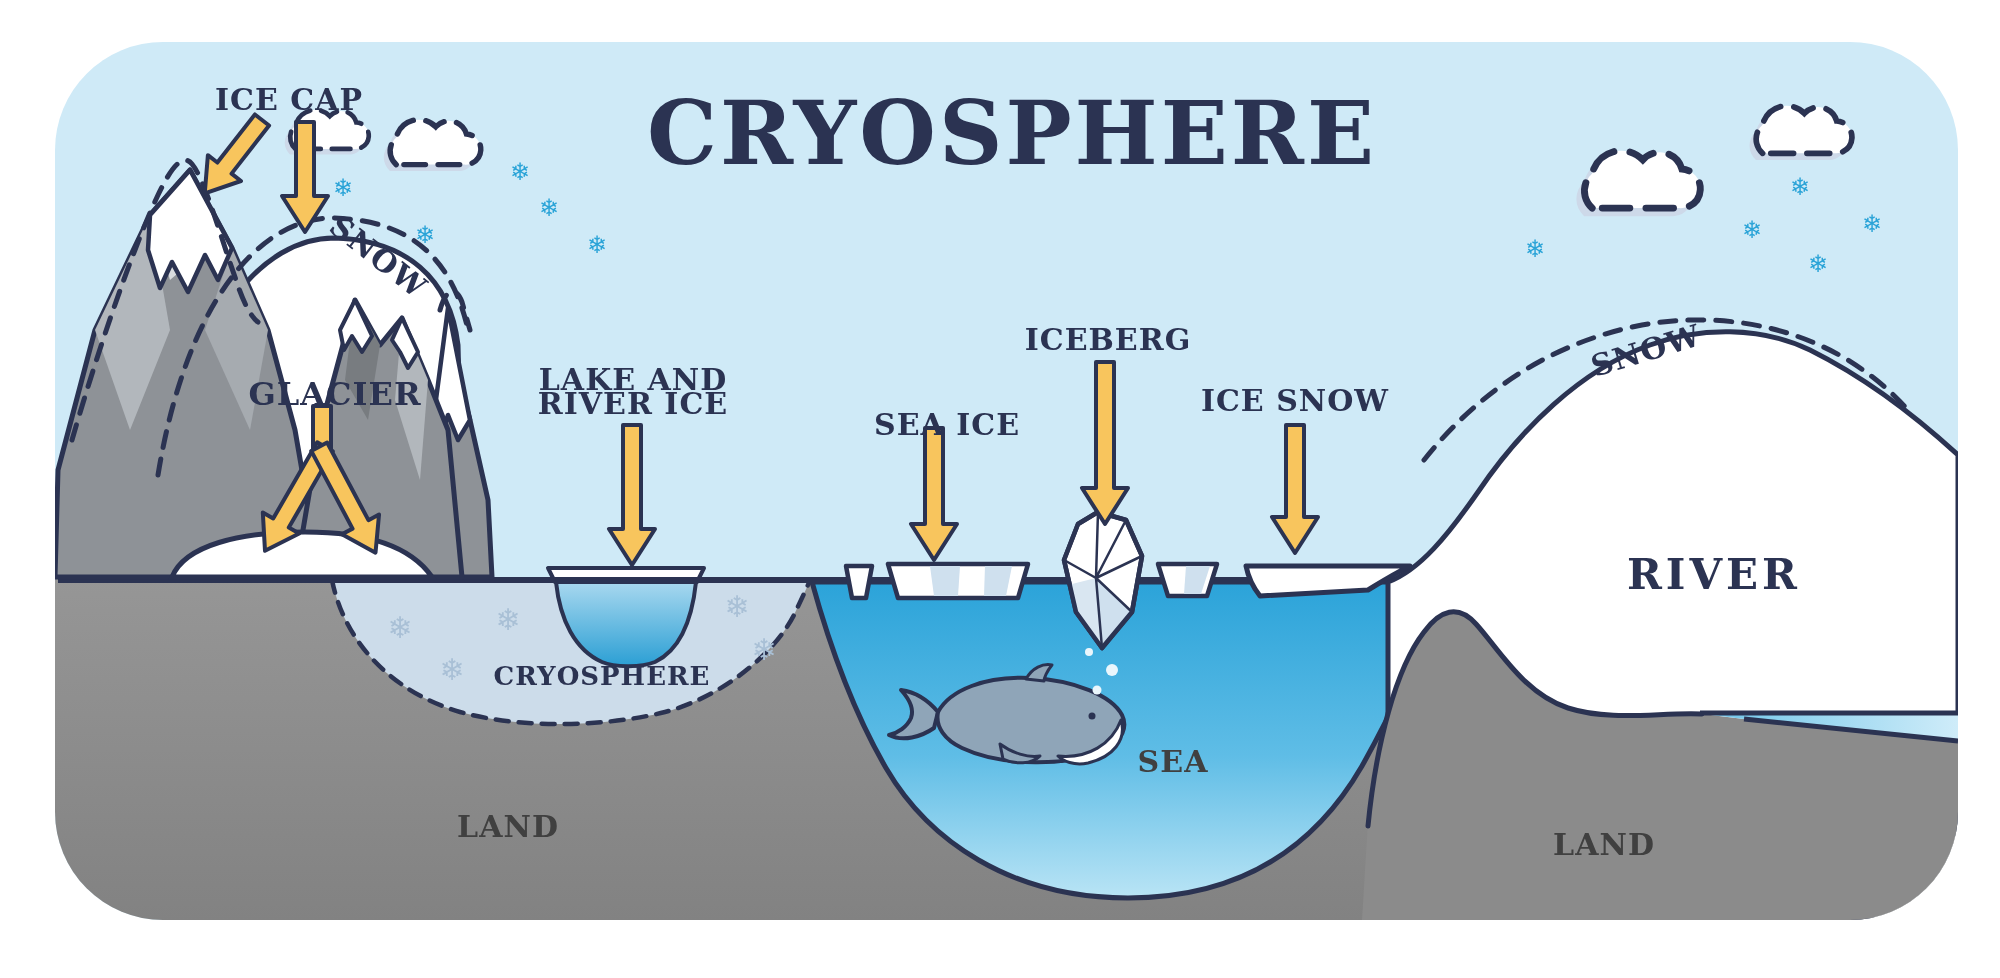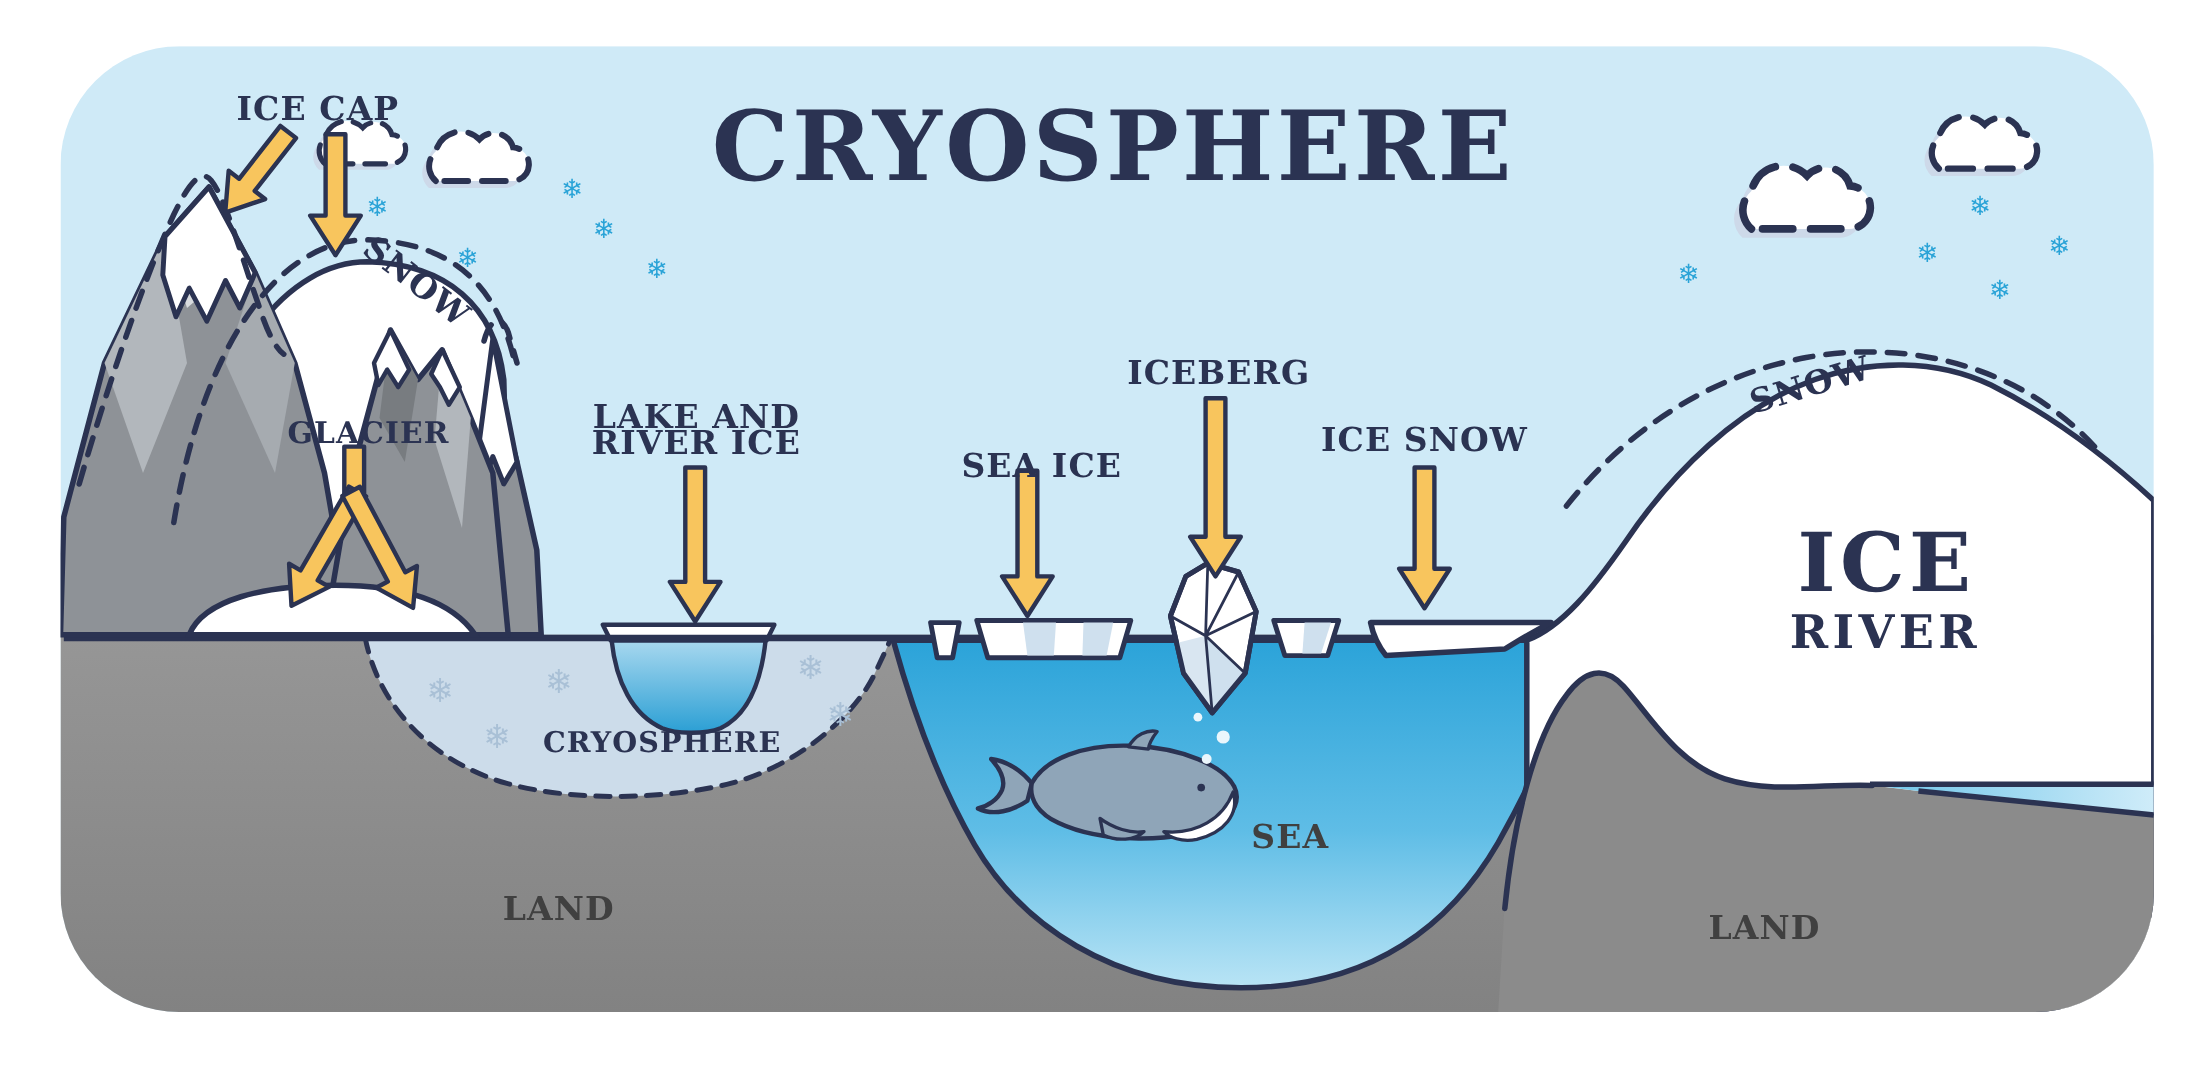--- a/index.html
+++ b/index.html
@@ -7,21 +7,21 @@
          font-family:"DejaVu Serif","Liberation Serif",serif;}
   #scene{position:absolute;left:0;top:0;width:2000px;height:978px;}
   .lbl{position:absolute;font-weight:bold;color:#2b3352;white-space:nowrap;
        transform:translate(-50%,-50%);letter-spacing:1px;line-height:1;}
   .lbl.white{color:#404040;}
   .t-title{font-size:88px;letter-spacing:3px;}
   .t-big{font-size:30px;}
   .t-ice{font-size:74px;letter-spacing:4px;}
   .t-sheet{font-size:42px;letter-spacing:4px;}
   .t-perma{font-size:26px;}
-  .t-glacier{font-size:27px;}
+  .t-glacier{font-size:32px;}
   .rot38{transform:translate(-50%,-50%) rotate(38deg);}
   .rotm17{transform:translate(-50%,-50%) rotate(-17deg);}
 </style>
 </head>
 <body>
 
 <div id="stage">
 
 <svg id="scene" viewBox="0 0 2000 978">
   <defs>
@@ -217,20 +217,19 @@
 <div class="lbl t-title" style="left:1012px;top:133px;">CRYOSPHERE</div>
 <div class="lbl t-big" style="left:289px;top:100px;">ICE CAP</div>
 <div class="lbl t-big rot38" style="left:378px;top:257px;">SNOW</div>
 <div class="lbl t-glacier" style="left:335px;top:394px;">GLACIER</div>
 <div class="lbl t-big" style="left:633px;top:364px;margin-top:16px;">LAKE AND</div>
 <div class="lbl t-big" style="left:633px;top:404px;">RIVER ICE</div>
 <div class="lbl t-big" style="left:947px;top:404px;margin-top:21px;">SEA ICE</div>
 <div class="lbl t-big" style="left:1108px;top:340px;">ICEBERG</div>
 <div class="lbl t-big" style="left:1295px;top:401px;">ICE SNOW</div>
 <div class="lbl t-big rotm17" style="left:1646px;top:351px;">SNOW</div>
-<div class="lbl t-ice" style="left:1715px;top:512px;">ICE</div>
 <div class="lbl t-sheet" style="left:1714px;top:575px;">RIVER</div>
 <div class="lbl t-perma" style="left:602px;top:676px;">CRYOSPHERE</div>
 <div class="lbl t-big white" style="left:508px;top:827px;">LAND</div>
 <div class="lbl t-big white" style="left:1173px;top:762px;">SEA</div>
 <div class="lbl t-big white" style="left:1604px;top:845px;">LAND</div>
 
 </div>
 
 </body></html>

